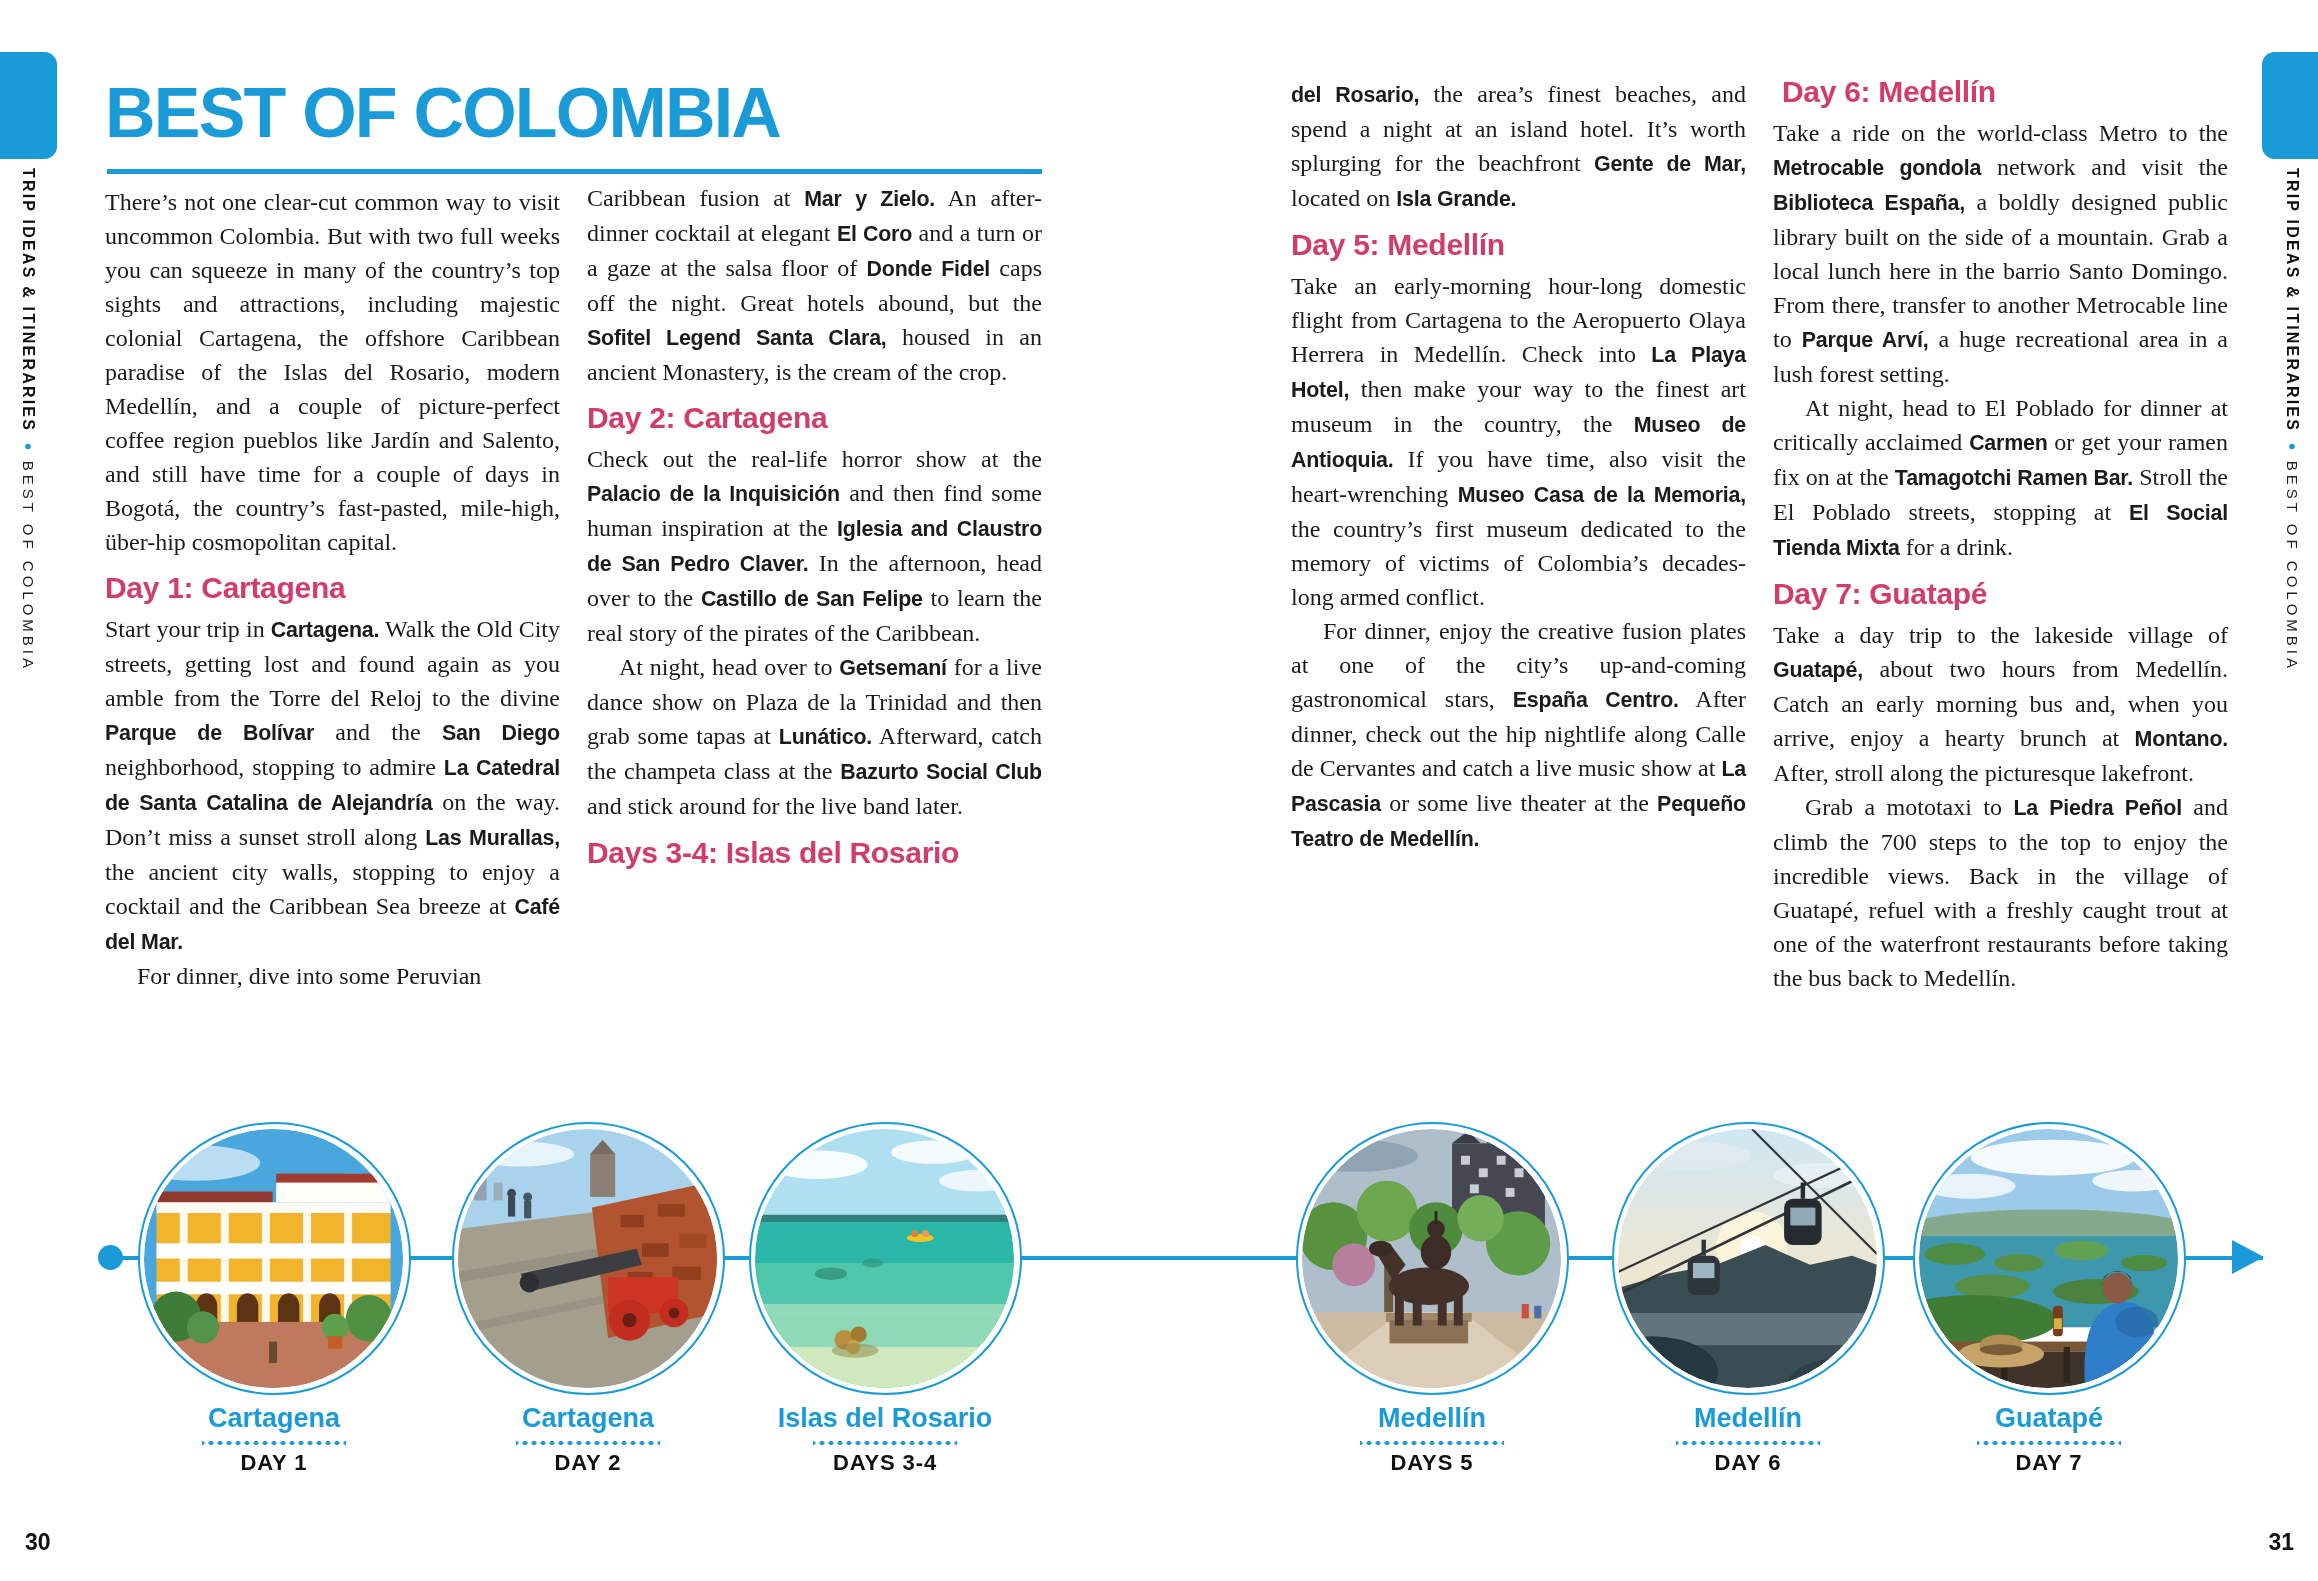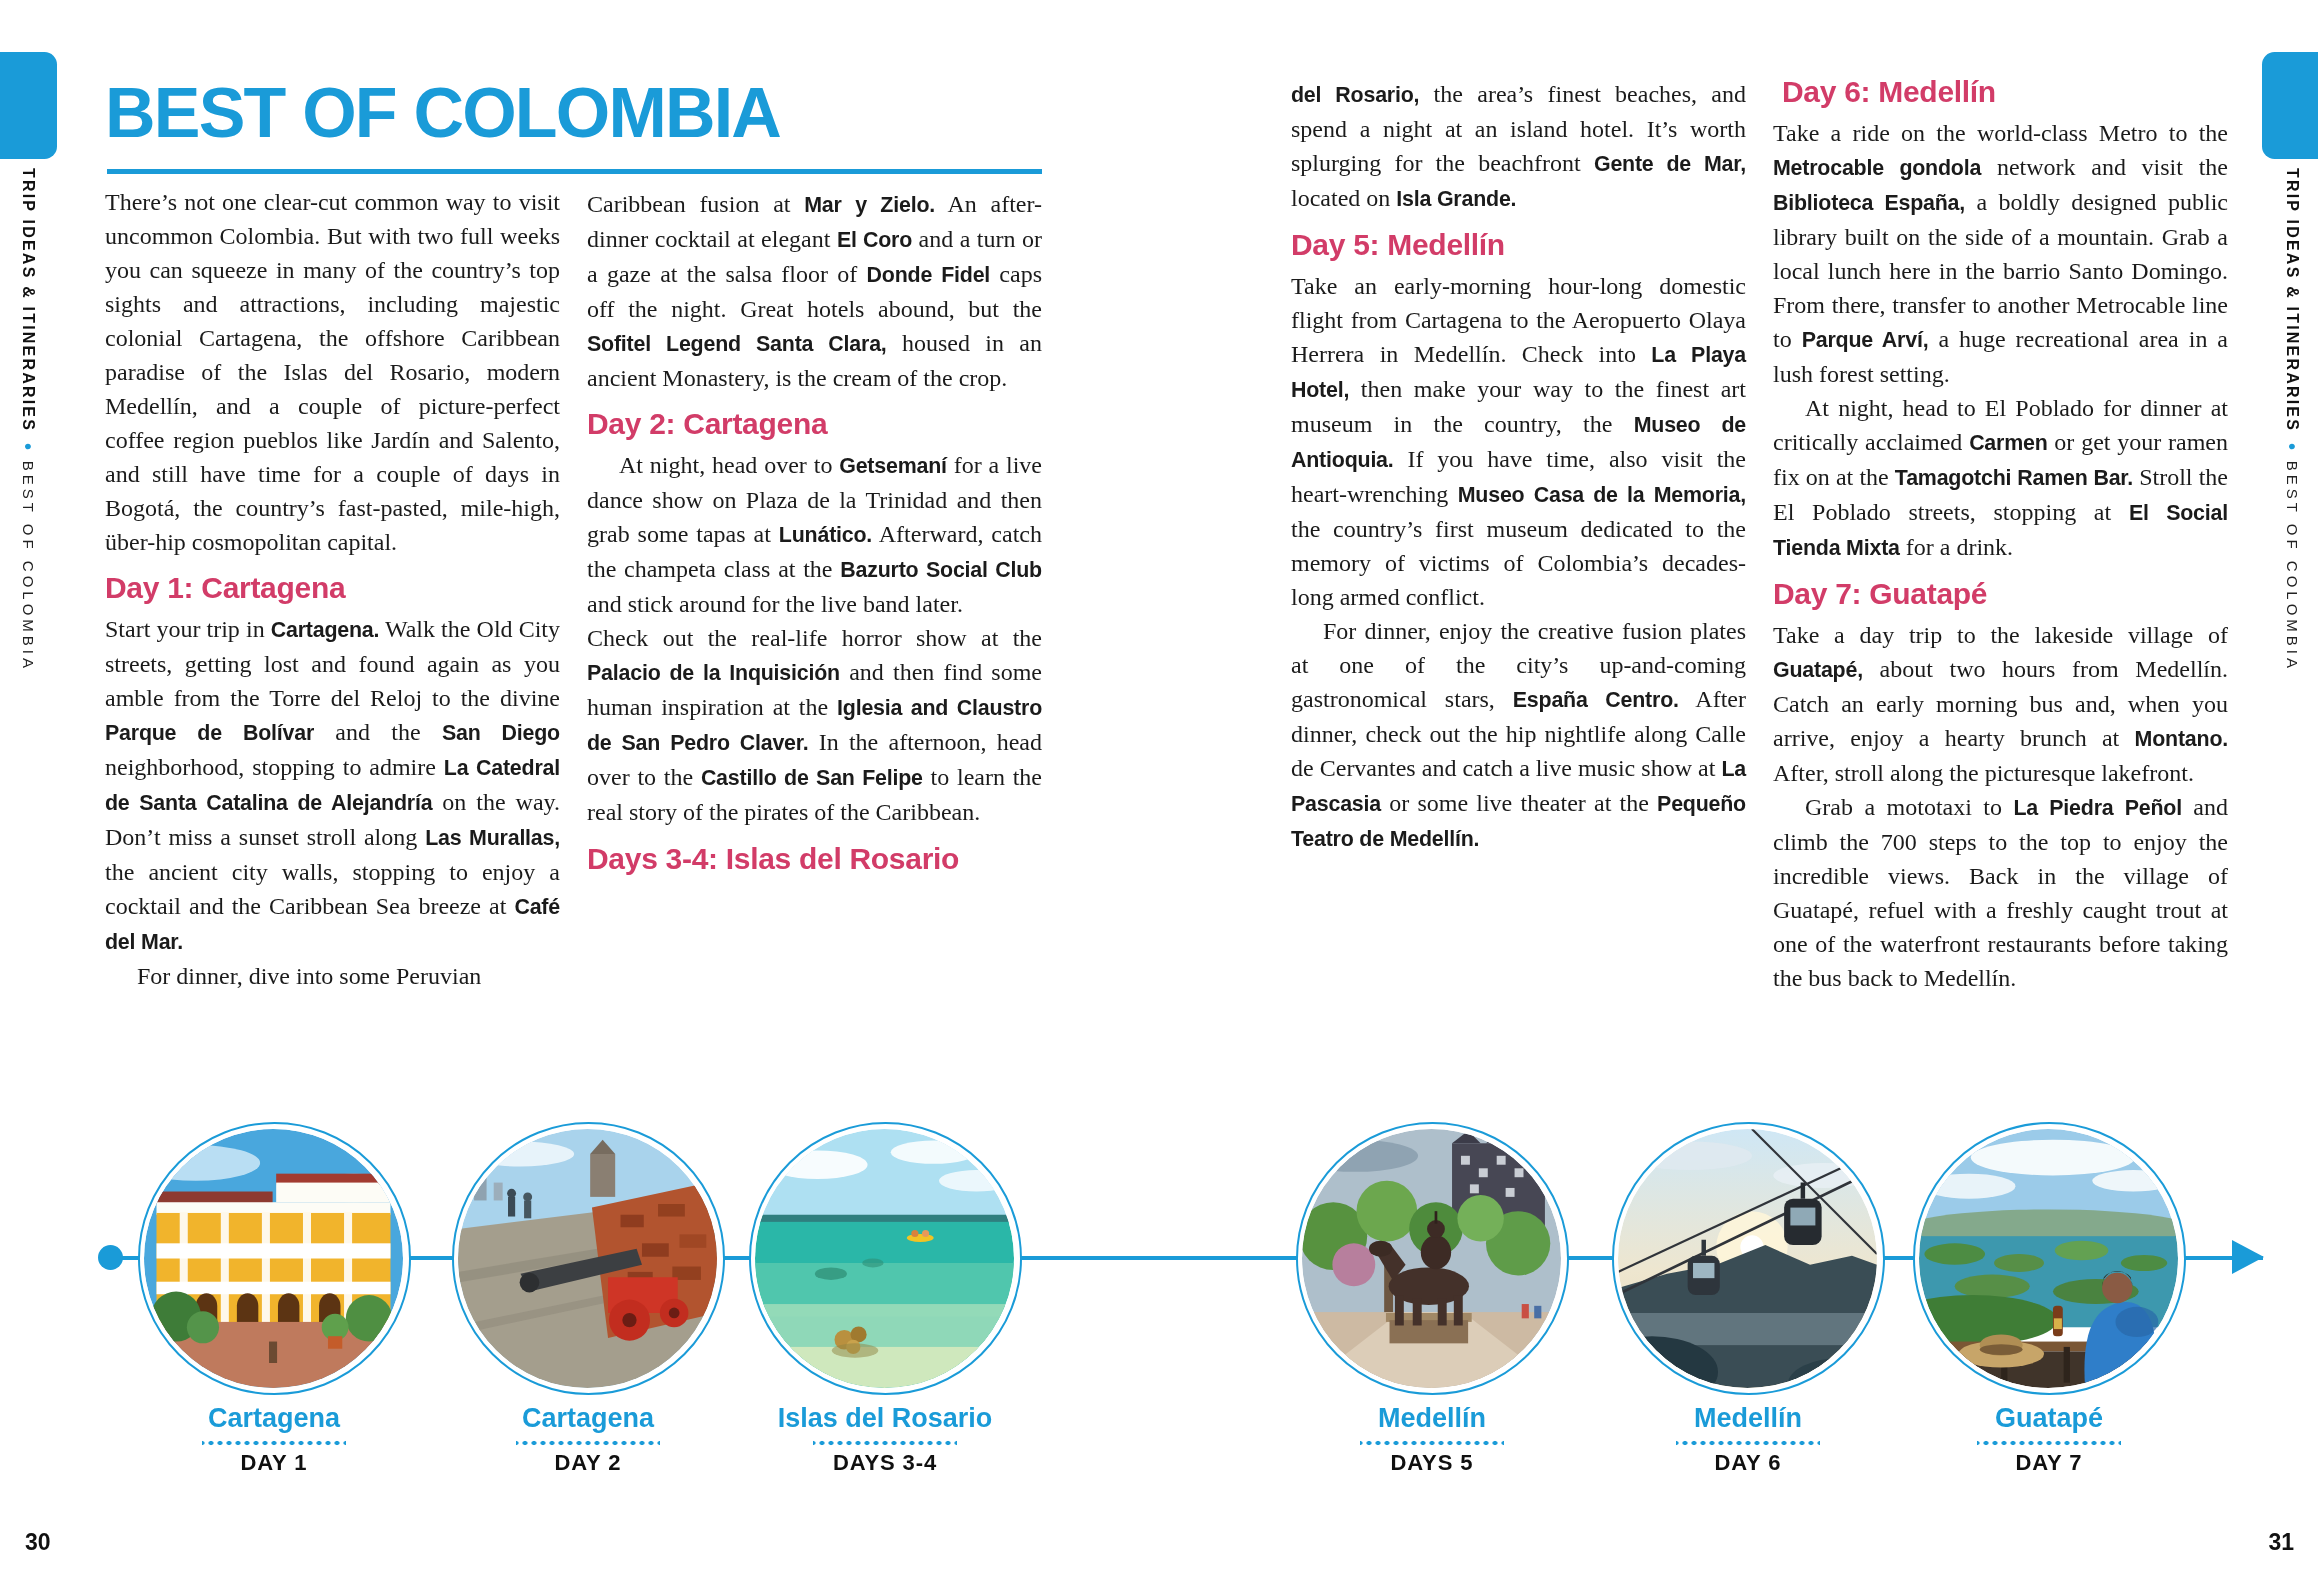--- a/index.html
+++ b/index.html
@@ -36,21 +36,21 @@
   
   .page-title{
     position:absolute;left:105px;top:78px;
     font-size:70px;font-weight:800;letter-spacing:-1.8px;
     color:var(--blue);line-height:1;margin:0;
   }
   .title-rule{position:absolute;left:107px;top:169px;width:935px;height:4.5px;background:var(--blue);}
   
   .col{position:absolute;width:455px;}
   .col-1{left:105px;top:185px;}
-  .col-2{left:587px;top:187px;}
+  .col-2{left:587px;top:181px;}
   .col-3{left:1291px;top:77px;}
   .col-4{left:1773px;top:77px;}
   .body-p{
     margin:0;
     font-family:"Liberation Serif",serif;
     font-size:24px;line-height:34px;
     color:var(--ink);
     text-align:justify;
   }
   .body-p.ind{text-indent:32px;}
@@ -110,22 +110,22 @@
 
   <div class="col col-1">
       <p class="body-p"><span>There’s not one clear-cut common way to visit uncommon Colombia. But with two full weeks you can squeeze in many of the country’s top sights and attractions, including majestic colonial Cartagena, the offshore Caribbean paradise of the Islas del Rosario, modern Medellín, and a couple of picture-perfect coffee region pueblos like Jardín and Salento, and still have time for a couple of days in Bogotá, the country’s fast-pasted, mile-high, über-hip cosmopolitan capital.</span></p>
       <h3 class="day-h">Day 1: Cartagena</h3>
       <p class="body-p"><span>Start your trip in </span><b>Cartagena.</b><span> Walk the Old City streets, getting lost and found again as you amble from the Torre del Reloj to the divine </span><b>Parque de Bolívar</b><span> and the </span><b>San Diego</b><span> neighborhood, stopping to admire </span><b>La Catedral de Santa Catalina de Alejandría</b><span> on the way. Don’t miss a sunset stroll along </span><b>Las Murallas,</b><span> the ancient city walls, stopping to enjoy a cocktail and the Caribbean Sea breeze at </span><b>Café del Mar.</b></p>
       <p class="body-p ind"><span>For dinner, dive into some Peruvian</span></p>
     </div>
   <div class="col col-2">
       <p class="body-p"><span>Caribbean fusion at </span><b>Mar y Zielo.</b><span> An after-dinner cocktail at elegant </span><b>El Coro</b><span> and a turn or a gaze at the salsa floor of </span><b>Donde Fidel</b><span> caps off the night. Great hotels abound, but the </span><b>Sofitel Legend Santa Clara,</b><span> housed in an ancient Monastery, is the cream of the crop.</span></p>
       <h3 class="day-h">Day 2: Cartagena</h3>
+      <p class="body-p"><span>Check out the real-life horror show at the </span><b>Palacio de la Inquisición</b><span> and then find some human inspiration at the </span><b>Iglesia and Claustro de San Pedro Claver.</b><span> In the afternoon, head over to the </span><b>Castillo de San Felipe</b><span> to learn the real story of the pirates of the Caribbean.</span></p>
       <p class="body-p ind"><span>At night, head over to </span><b>Getsemaní</b><span> for a live dance show on Plaza de la Trinidad and then grab some tapas at </span><b>Lunático.</b><span> Afterward, catch the champeta class at the </span><b>Bazurto Social Club</b><span> and stick around for the live band later.</span></p>
-      <p class="body-p"><span>Check out the real-life horror show at the </span><b>Palacio de la Inquisición</b><span> and then find some human inspiration at the </span><b>Iglesia and Claustro de San Pedro Claver.</b><span> In the afternoon, head over to the </span><b>Castillo de San Felipe</b><span> to learn the real story of the pirates of the Caribbean.</span></p>
       <h3 class="day-h">Days 3-4: Islas del Rosario</h3>
     </div>
 
   <div class="col col-3">
       <p class="body-p"><b>del Rosario,</b><span> the area’s finest beaches, and spend a night at an island hotel. It’s worth splurging for the beachfront </span><b>Gente de Mar,</b><span> located on </span><b>Isla Grande.</b></p>
       <h3 class="day-h">Day 5: Medellín</h3>
       <p class="body-p"><span>Take an early-morning hour-long domestic flight from Cartagena to the Aeropuerto Olaya Herrera in Medellín. Check into </span><b>La Playa Hotel,</b><span> then make your way to the finest art museum in the country, the </span><b>Museo de Antioquia.</b><span> If you have time, also visit the heart-wrenching </span><b>Museo Casa de la Memoria,</b><span> the country’s first museum dedicated to the memory of victims of Colombia’s decades-long armed conflict.</span></p>
       <p class="body-p ind"><span>For dinner, enjoy the creative fusion plates at one of the city’s up-and-coming gastronomical stars, </span><b>España Centro.</b><span> After dinner, check out the hip nightlife along Calle de Cervantes and catch a live music show at </span><b>La Pascasia</b><span> or some live theater at the </span><b>Pequeño Teatro de Medellín.</b></p>
     </div>
   <div class="col col-4">

